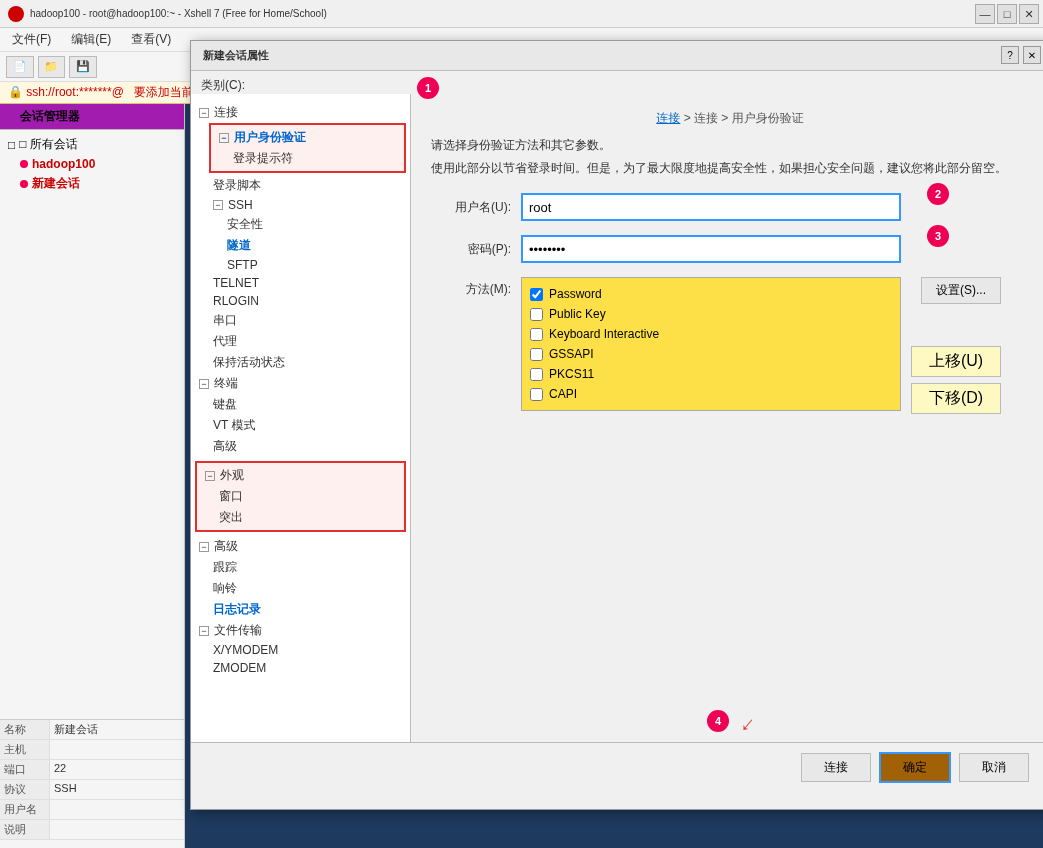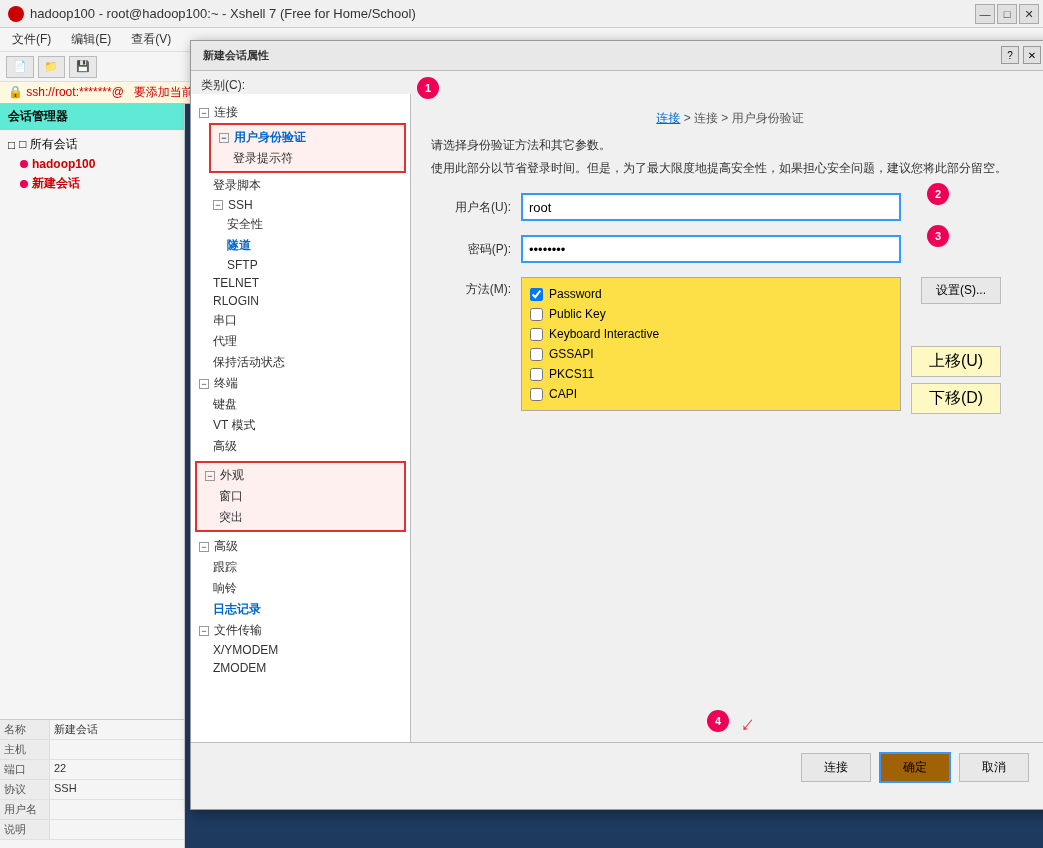--- a/index.html
+++ b/index.html
@@ -24,21 +24,21 @@
       position: relative;
     }
     .title-bar-icon {
       width: 16px; height: 16px;
       background: #c00;
       border-radius: 50%;
       margin-right: 6px;
       display: inline-block;
     }
     .title-bar-text {
-      font-size: 13px;
+      font-size: 10px;
       color: #333;
     }
     .title-bar-controls {
       position: absolute;
       right: 4px;
       top: 4px;
       display: flex;
       gap: 2px;
     }
     .title-btn {
@@ -91,22 +91,22 @@
     .session-panel {
       position: absolute;
       top: 82px;
       left: 0;
       width: 185px;
       bottom: 0;
       background: #f5f5f5;
       border-right: 1px solid #ccc;
     }
     .session-panel-header {
-      background: #5eead4;
-      padding: 4px 8px;
+      background: #a21caf;
+      padding: 4px 20px;
       font-size: 12px;
       font-weight: bold;
       border-bottom: 1px solid #bbb;
     }
     .session-tree {
       padding: 4px;
     }
     .session-tree-item {
       padding: 2px 4px;
       font-size: 12px;

